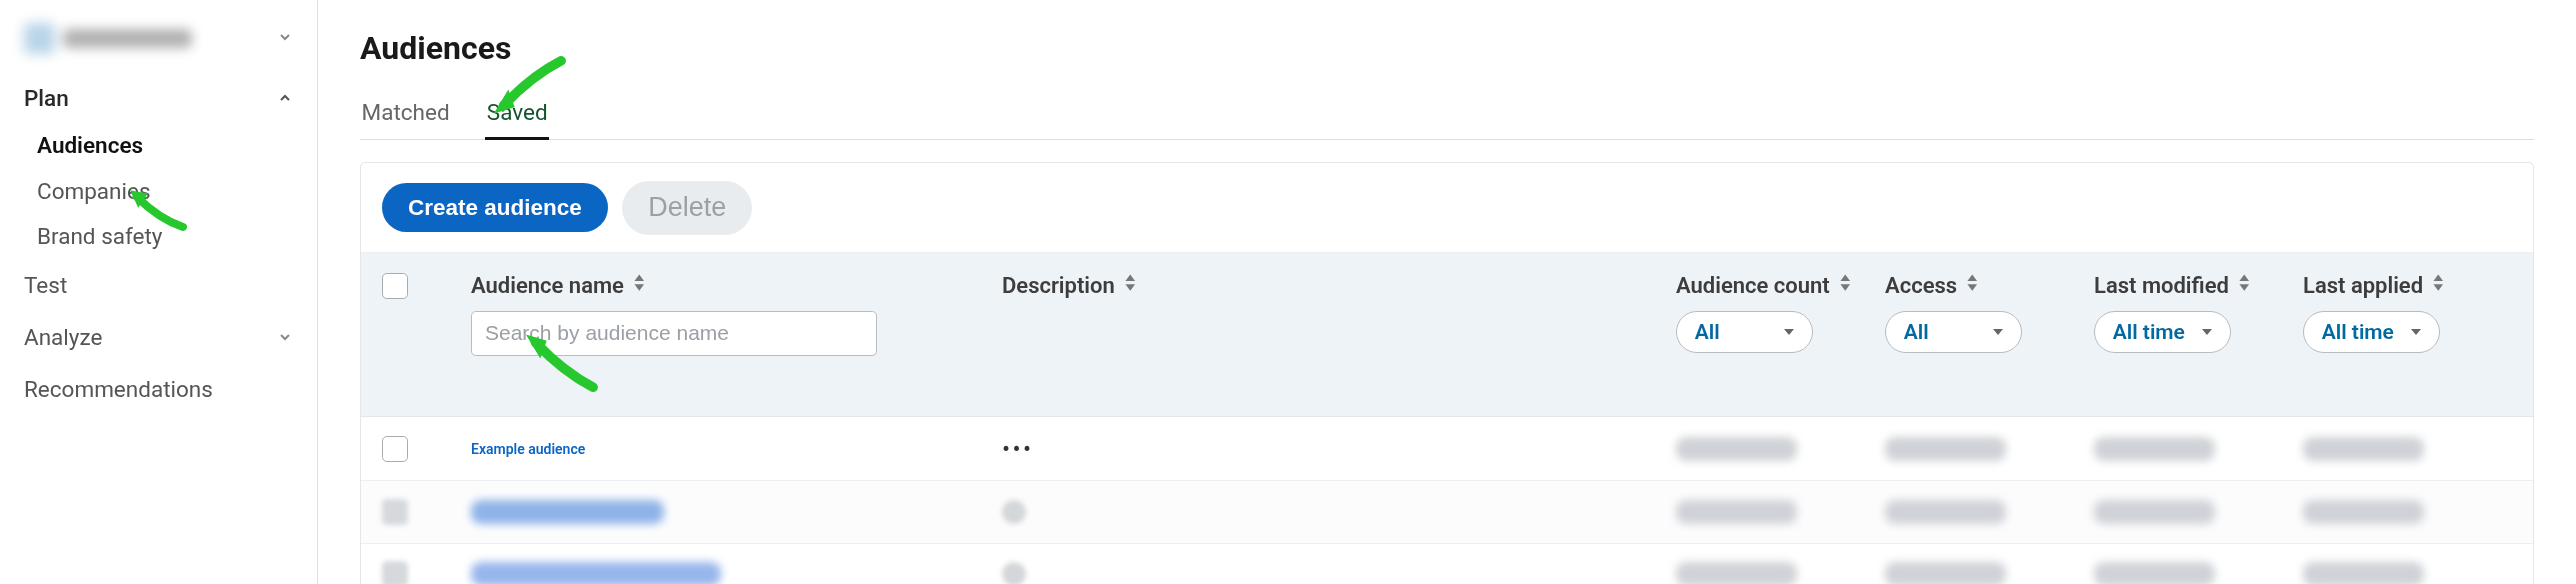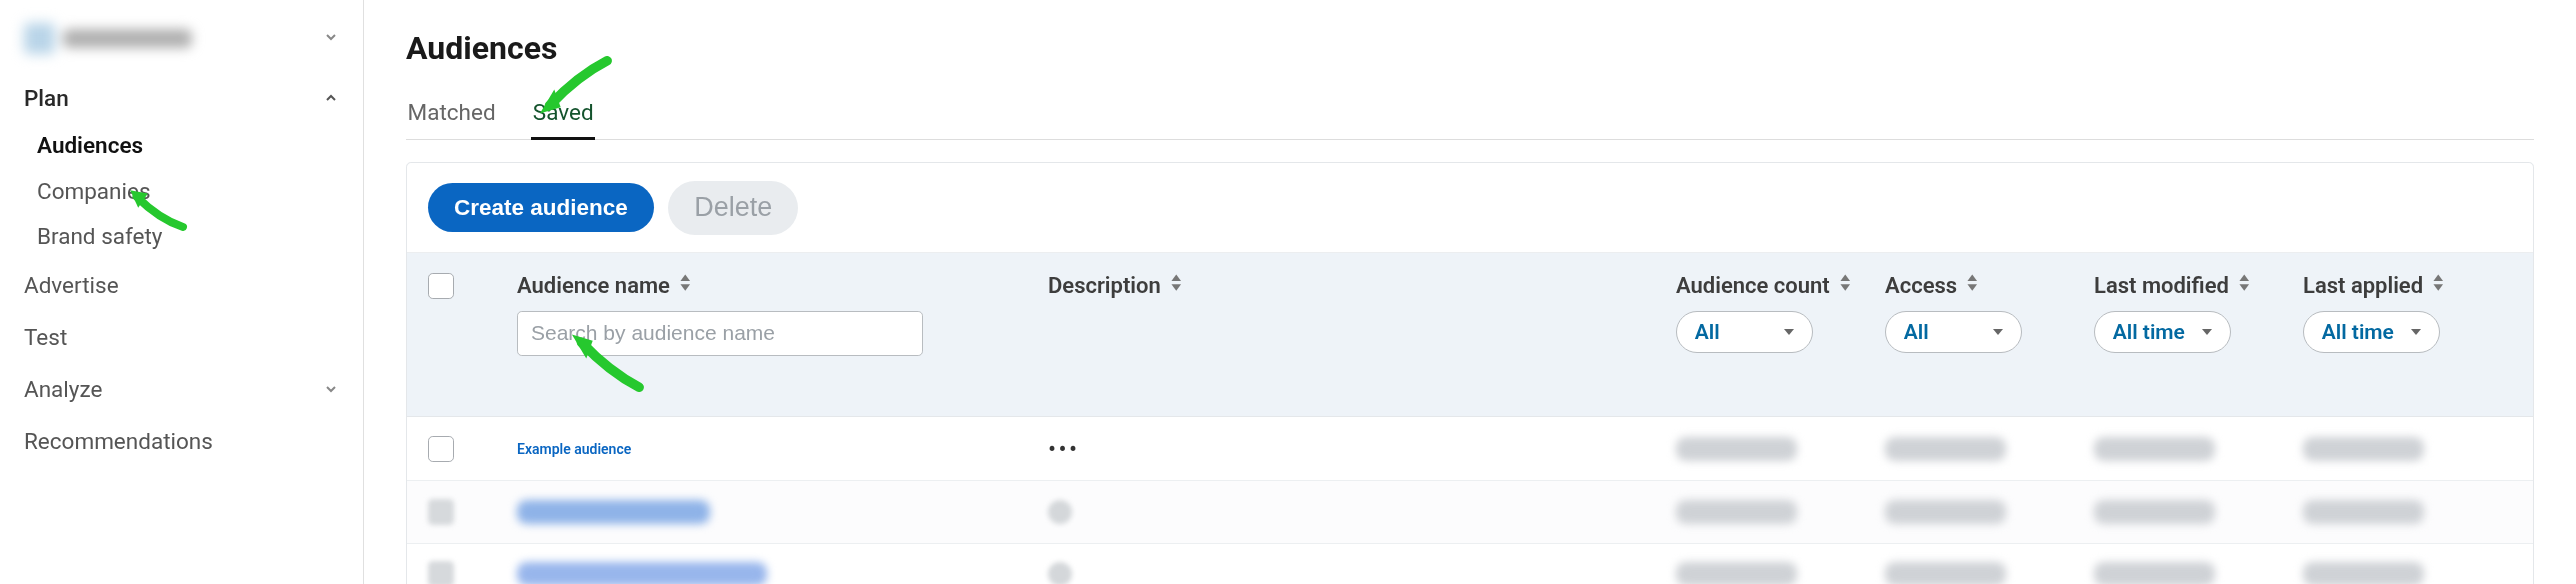--- a/index.html
+++ b/index.html
@@ -12,21 +12,21 @@
       height: 584px;
       overflow: hidden;
     }
     .app {
       display: flex;
       width: 100%;
       height: 100%;
     }
     
     .sidebar {
-      width: 364px;
+      width: 318px;
       border-right: 0.8px solid #e0e0e0;
       padding: 24px 8px 24px 8px;
       flex-shrink: 0;
       position: relative;
     }
     .sidebar-header {
       display: flex;
       align-items: center;
       justify-content: space-between;
       padding: 0 16px 21px 16px;
@@ -279,23 +279,20 @@
       <span>Audiences</span>
     </div>
     <div class="nav-sub">
       <span>Companies</span>
     </div>
     <div class="nav-sub">
       <span>Brand safety</span>
     </div>
 
     <div class="nav-item">
-      <span>Advertise</span>
-    </div>
-    <div class="nav-item">
       <span>Test</span>
     </div>
     <div class="nav-item">
       <span>Analyze</span>
       <span>
         <svg class="chev" viewBox="0 0 24 24" fill="none" stroke="#888" stroke-width="3">
             <polyline points="6 9 12 15 18 9"></polyline>
           </svg>
       </span>
     </div>

